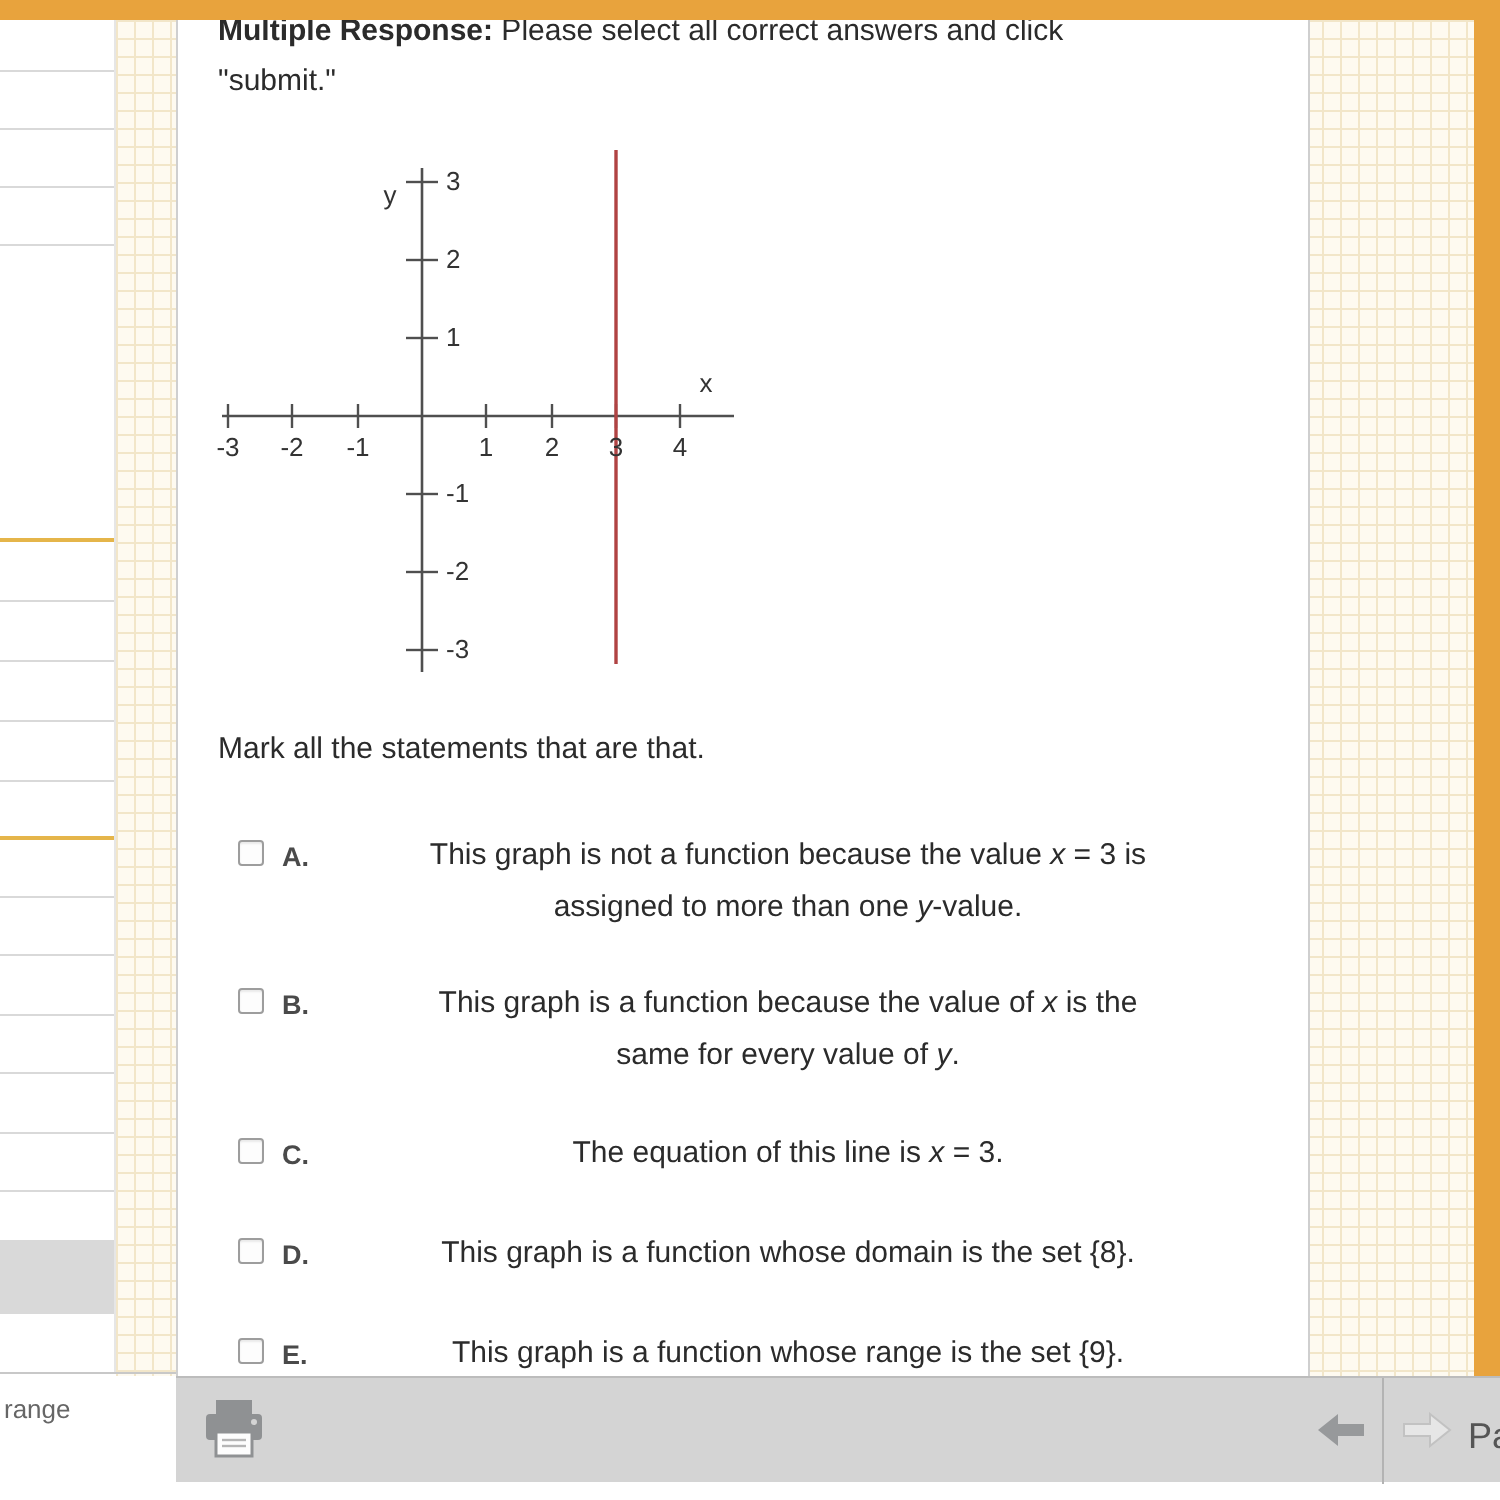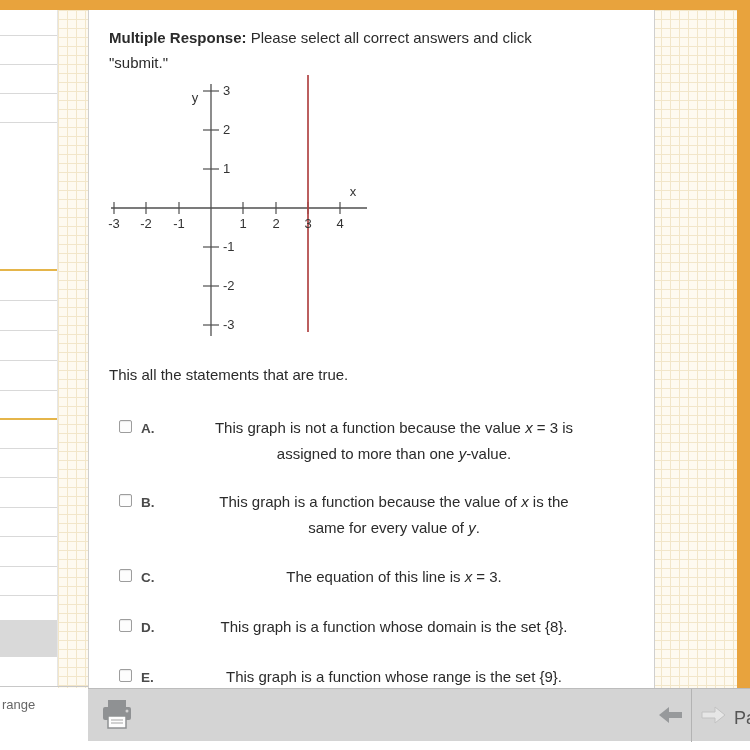--- a/index.html
+++ b/index.html
@@ -22,21 +22,21 @@
   .canvas-bg { position: absolute; left: 58px; top: 10px; width: 679px; height: 678px;
     background-color: #fefaf0;
     background-image:
       linear-gradient(#f2e6c9 1px, transparent 1px),
       linear-gradient(90deg, #f2e6c9 1px, transparent 1px);
     background-size: 9px 9px; }
 
   
   .panel { position: absolute; left: 88px; top: 10px; width: 567px; height: 678px; background: #fff;
     border-left: 1px solid #cfcfcf; border-right: 1px solid #cfcfcf; overflow: hidden; }
-  .heading { position: absolute; left: 20px; top: -7px; width: 535px; font-size: 15px; line-height: 25px; color: #2b2b2b; margin-top: 22px; }
+  .heading { position: absolute; left: 20px; top: -7px; width: 535px; font-size: 15px; line-height: 25px; color: #2b2b2b; }
   .heading b { font-weight: bold; }
   .prompt { position: absolute; left: 20px; top: 356px; font-size: 15px; color: #2b2b2b; }
 
   
   .graph { position: absolute; left: 10px; top: 58px; }
   .graph .axis { stroke: #4f4f4f; stroke-width: 1.3; }
   .graph .tick { stroke: #4f4f4f; stroke-width: 1.2; }
   .graph text { font-family: "Liberation Sans", sans-serif; font-size: 13px; fill: #333; }
   .graph .redline { stroke: #b04343; stroke-width: 1.7; }
 
@@ -128,21 +128,21 @@
       <text x="241" y="160" text-anchor="middle">4</text>
 
       <text x="124" y="27">3</text>
       <text x="124" y="66">2</text>
       <text x="124" y="105">1</text>
       <text x="124" y="183">-1</text>
       <text x="124" y="222">-2</text>
       <text x="124" y="261">-3</text>
     </svg>
 
-    <div class="prompt">This all the statements that are true.</div>
+    <div class="prompt">Mark all the statements that are that.</div>
 
     <div class="option" style="top:405px">
       <span class="cb"></span>
       <span class="letter">A.</span>
       <span class="otext">This graph is not a function because the value <i>x</i> = 3 is<br>assigned to more than one <i>y</i>-value.</span>
     </div>
     <div class="option" style="top:479px">
       <span class="cb"></span>
       <span class="letter">B.</span>
       <span class="otext">This graph is a function because the value of <i>x</i> is the<br>same for every value of <i>y</i>.</span>

